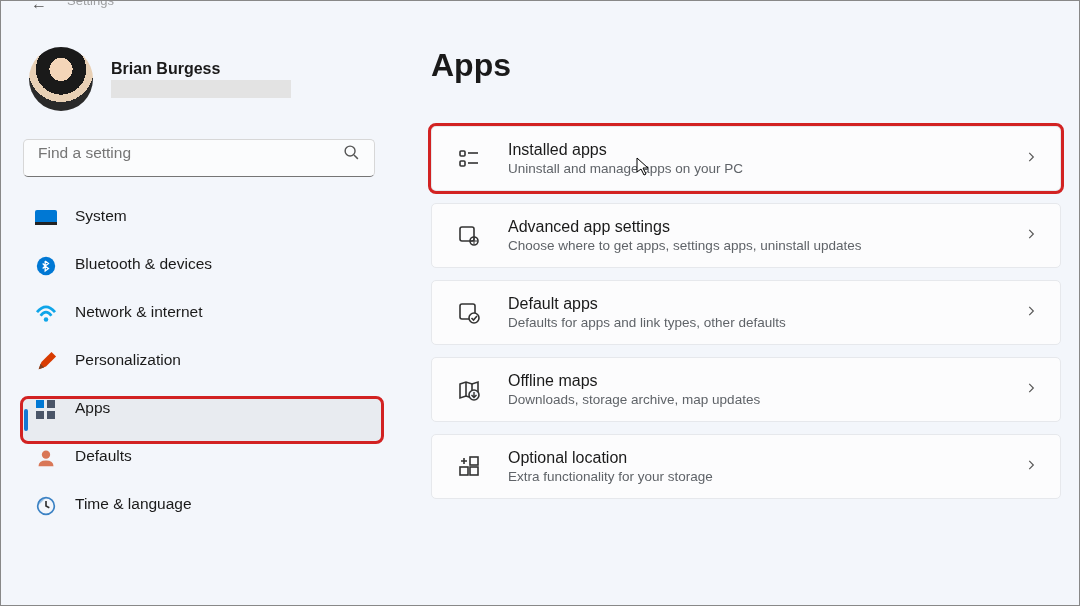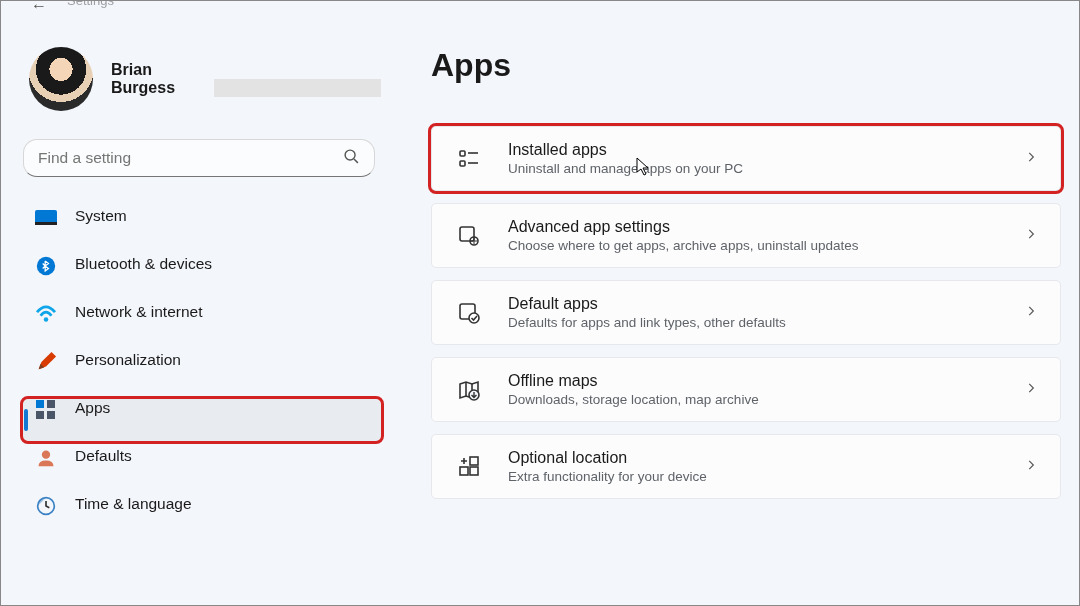--- a/index.html
+++ b/index.html
@@ -27,30 +27,30 @@
     padding: 40px 10px 0 22px;
     display: flex;
     flex-direction: column;
   }
   .profile { display: flex; align-items: center; gap: 18px; margin-bottom: 28px; padding-left: 6px; }
   .avatar {
     width: 64px; height: 64px; border-radius: 50%;
     background: radial-gradient(circle at 50% 35%, #f4d5b8 0 22%, #1a1a1a 22% 48%, #e8d0b5 48% 62%, #2a2a2a 62% 100%);
     flex-shrink: 0;
   }
-  .profile-text { display: flex; flex-direction: row; gap: 2px; align-items: flex-end; }
+  .profile-text { display: flex; flex-direction: column; gap: 2px; }
   .profile-name { font-size: 16px; font-weight: 600; }
   .profile-email { width: 180px; height: 18px; background: #e3e3e3; }
   .search {
-    display: flex; align-items: center;
+    display: flex; align-items: flex-start;
     background: #fbfcfd;
     border: 1px solid #d7d7d7;
     border-bottom: 1.5px solid #757575;
-    border-radius: 14px;
-    padding: 16px 14px;
+    border-radius: 5px;
+    padding: 4px 14px;
     height: 38px;
     margin: 0 6px 30px 0;
   }
   .search input {
     flex: 1; border: none; outline: none; background: transparent;
     font-size: 15.5px;
   }
   .search-icon { color: #555; }
   .nav { display: flex; flex-direction: column; gap: 6px; }
   .nav-item {
@@ -246,21 +246,21 @@
       <div class="card">
         <span class="card-icon">
           <svg width="24" height="24" viewBox="0 0 24 24" fill="none" stroke="currentColor" stroke-width="1.6">
               <rect x="3" y="3" width="14" height="14" rx="2"></rect>
               <circle cx="17" cy="17" r="4"></circle>
               <path d="M17 14 V20 M14 17 H20" stroke-width="1"></path>
             </svg>
         </span>
         <div class="card-text">
           <div class="card-title">Advanced app settings</div>
-          <div class="card-sub">Choose where to get apps, archive apps, uninstall updates</div>
+          <div class="card-sub">Choose where to get apps, settings apps, uninstall updates</div>
         </div>
         <span class="chevron">
           <svg width="14" height="14" viewBox="0 0 24 24" fill="none" stroke="currentColor" stroke-width="2">
               <polyline points="9 5 16 12 9 19"></polyline>
             </svg>
         </span>
       </div>
 
       <div class="card">
         <span class="card-icon">
@@ -285,41 +285,41 @@
         <span class="card-icon">
           <svg width="24" height="24" viewBox="0 0 24 24" fill="none" stroke="currentColor" stroke-width="1.6">
               <path d="M3 6 L9 4 L15 6 L21 4 V18 L15 20 L9 18 L3 20 Z"></path>
               <path d="M9 4 V18 M15 6 V20"></path>
               <circle cx="17" cy="17" r="5" fill="#f3f6fb"></circle>
               <path d="M17 14 V19 M14.5 17 L17 19.5 L19.5 17" stroke-width="1.4"></path>
             </svg>
         </span>
         <div class="card-text">
           <div class="card-title">Offline maps</div>
-          <div class="card-sub">Downloads, storage location, map archive</div>
+          <div class="card-sub">Downloads, storage archive, map updates</div>
         </div>
         <span class="chevron">
           <svg width="14" height="14" viewBox="0 0 24 24" fill="none" stroke="currentColor" stroke-width="2">
               <polyline points="9 5 16 12 9 19"></polyline>
             </svg>
         </span>
       </div>
 
       <div class="card">
         <span class="card-icon">
           <svg width="24" height="24" viewBox="0 0 24 24" fill="none" stroke="currentColor" stroke-width="1.6">
               <rect x="3" y="12" width="8" height="8"></rect>
               <rect x="13" y="12" width="8" height="8"></rect>
               <rect x="13" y="2" width="8" height="8"></rect>
               <path d="M7 3 V9 M4 6 H10"></path>
             </svg>
         </span>
         <div class="card-text">
           <div class="card-title">Optional location</div>
-          <div class="card-sub">Extra functionality for your device</div>
+          <div class="card-sub">Extra functionality for your storage</div>
         </div>
         <span class="chevron">
           <svg width="14" height="14" viewBox="0 0 24 24" fill="none" stroke="currentColor" stroke-width="2">
               <polyline points="9 5 16 12 9 19"></polyline>
             </svg>
         </span>
       </div>
 
     </div>
   </main>

